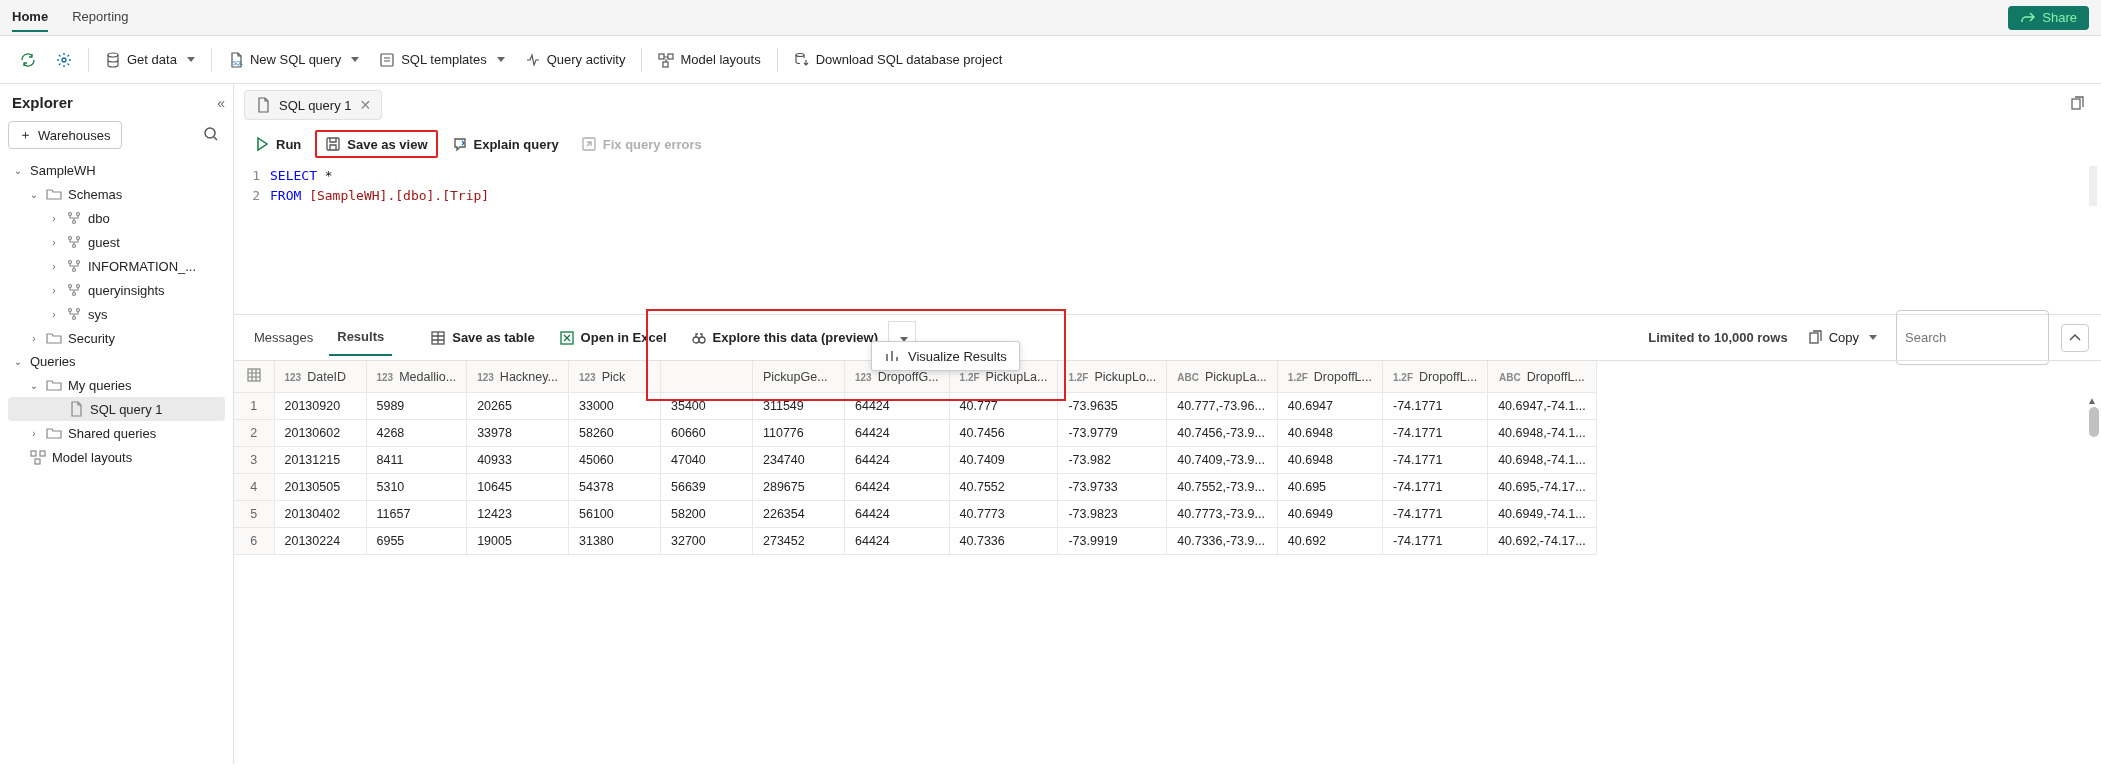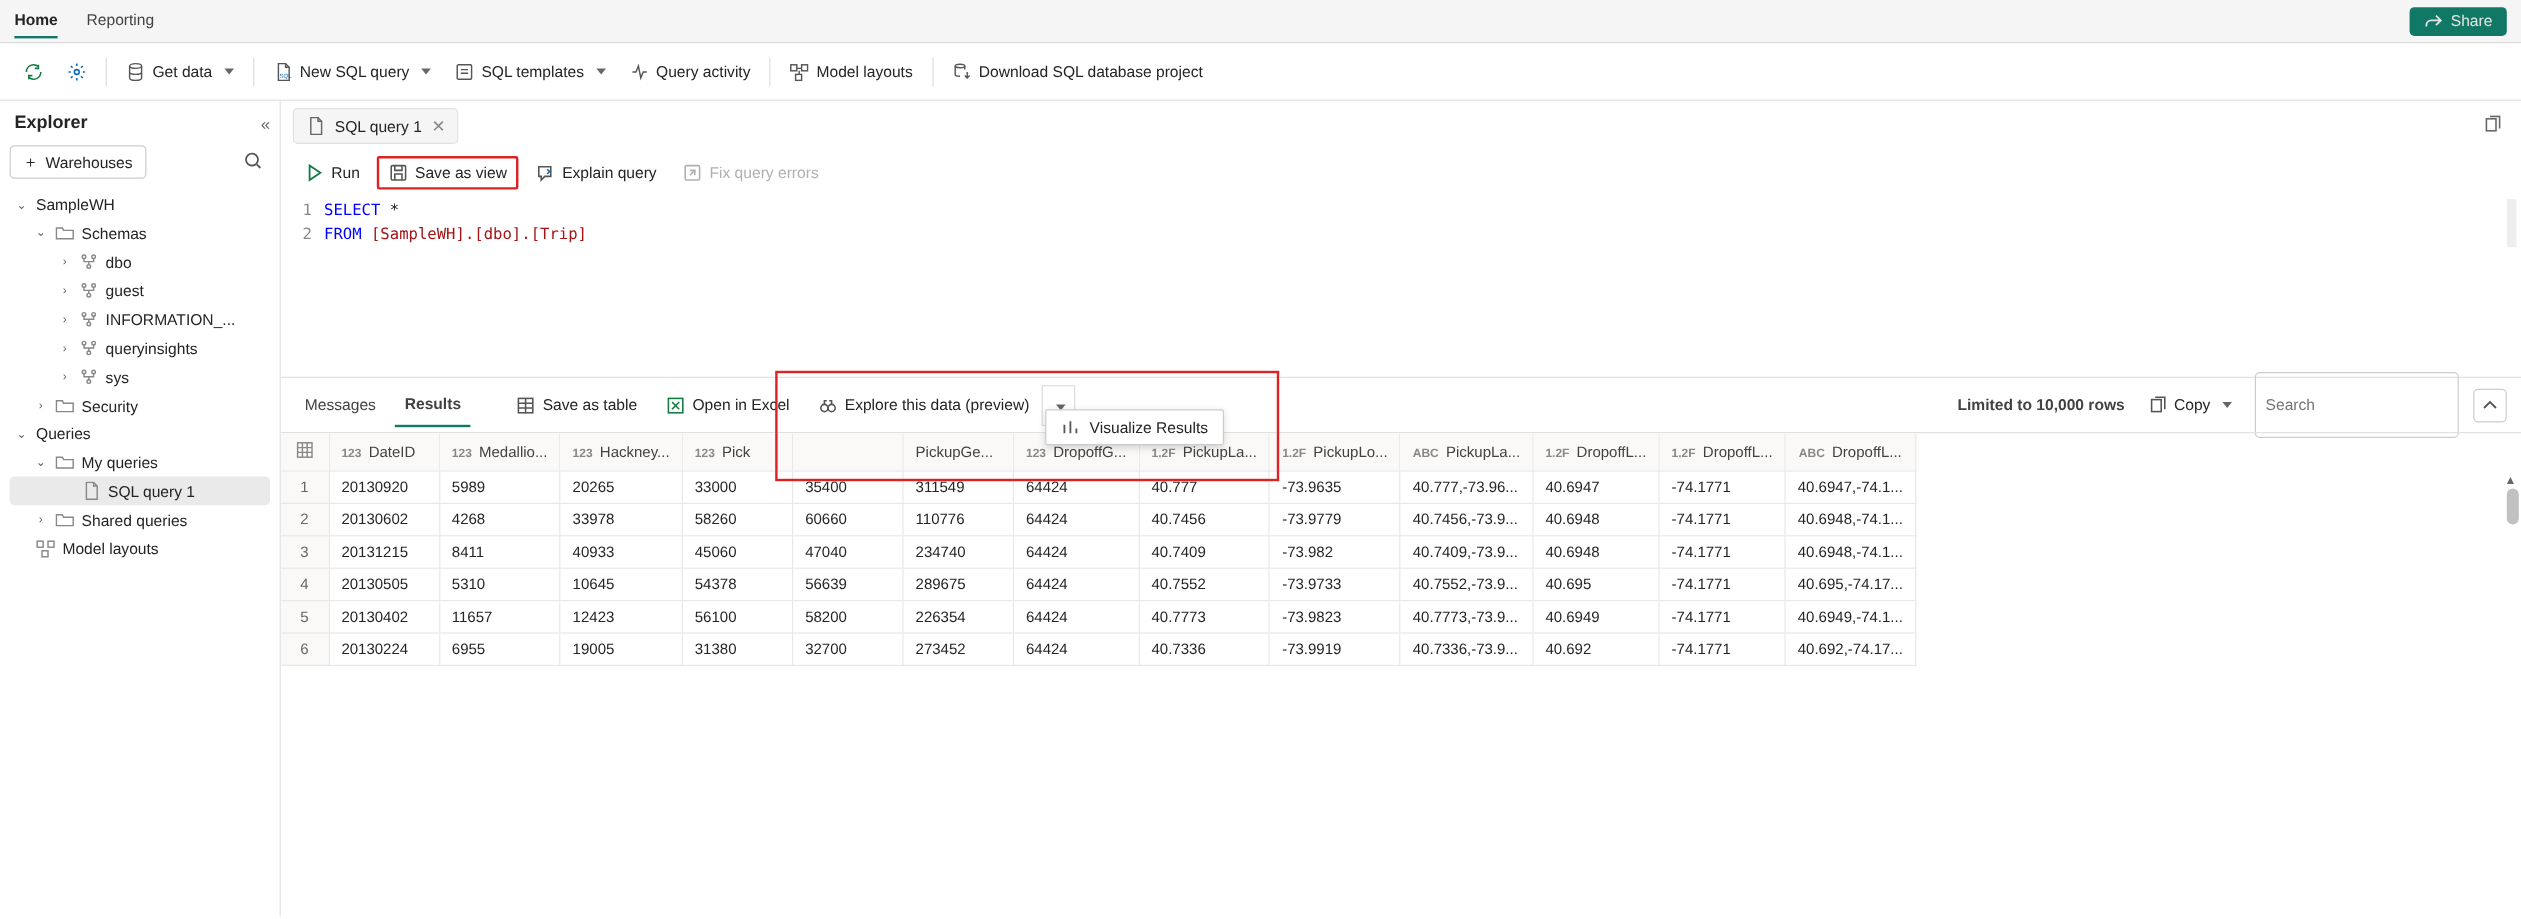--- a/index.html
+++ b/index.html
@@ -1,21 +1,21 @@
 <!DOCTYPE html>
 <html><head>
 <meta charset="utf-8">
 <style>
 * { box-sizing: border-box; margin: 0; padding: 0; }
 body { font-family: "Segoe UI", Arial, sans-serif; font-size: 13px; color: #242424; background: #fff; width: 2101px; }
 .top-tabs { display: flex; align-items: center; height: 36px; border-bottom: 1px solid #ddd; background: #f5f5f5; padding: 0 12px; justify-content: space-between; }
 .top-tabs-left { display: flex; gap: 24px; }
 .top-tab { padding: 6px 0; color: #424242; cursor: pointer; }
 .top-tab.active { border-bottom: 2px solid #117865; color: #242424; font-weight: 600; }
-.share-btn { background: #117865; color: #e5e5e5; display: flex; align-items: center; gap: 6px; padding: 4px 12px; border-radius: 4px; font-size: 13px; cursor: pointer; }
+.share-btn { background: #117865; color: #86efac; display: flex; align-items: center; gap: 6px; padding: 4px 12px; border-radius: 4px; font-size: 13px; cursor: pointer; }
 .toolbar { display: flex; align-items: center; height: 48px; padding: 0 12px; border-bottom: 1px solid #e1e1e1; gap: 4px; }
 .toolbar-btn { display: flex; align-items: center; gap: 6px; padding: 6px 8px; border-radius: 4px; cursor: pointer; color: #242424; }
 .toolbar-sep { width: 1px; height: 24px; background: #ddd; margin: 0 4px; }
 .chev::after { content: ""; display: inline-block; width: 0; height: 0; border-left: 4px solid transparent; border-right: 4px solid transparent; border-top: 5px solid #666; margin-left: 4px; }
 .main { display: flex; height: 680px; }
 .explorer { width: 234px; border-right: 1px solid #e1e1e1; padding: 10px 8px; position: relative; }
 .explorer-header { display: flex; align-items: center; justify-content: space-between; margin-bottom: 10px; }
 .explorer-title { font-weight: 600; font-size: 15px; padding-left: 4px; }
 .collapse-ico { font-size: 14px; color: #666; cursor: pointer; }
 .wh-row { display: flex; align-items: center; gap: 8px; margin-bottom: 10px; }
@@ -27,41 +27,41 @@
 .tree-chev { width: 12px; color: #666; font-size: 10px; display: inline-block; text-align: center; }
 .tree-ind-1 { padding-left: 20px; }
 .tree-ind-2 { padding-left: 40px; }
 .tree-ind-3 { padding-left: 60px; }
 .content { flex: 1; display: flex; flex-direction: column; }
 .tabbar { display: flex; align-items: center; padding: 6px 10px; gap: 8px; }
 .file-tab { display: flex; align-items: center; gap: 8px; background: #f5f5f5; border-radius: 4px; padding: 6px 10px; border: 1px solid #e1e1e1; }
 .file-tab .close { color: #888; cursor: pointer; font-size: 14px; }
 .copy-stack { margin-left: auto; color: #666; cursor: pointer; padding-right: 6px;}
 .query-toolbar { display: flex; align-items: center; gap: 6px; padding: 4px 12px 6px; }
-.qtb-btn { display: flex; align-items: flex-start; gap: 6px; padding: 4px 8px; border-radius: 4px; cursor: pointer; }
+.qtb-btn { display: flex; align-items: center; gap: 6px; padding: 4px 8px; border-radius: 4px; cursor: pointer; font-weight: bold; }
 .qtb-btn.green svg { color: #107c41; }
 .qtb-btn.disabled { color: #b0b0b0; }
 .qtb-btn.disabled svg { color: #b0b0b0; }
 .red-box { border: 2px solid #d22; border-radius: 2px; }
 .editor { padding: 2px 12px 12px; font-family: Consolas, monospace; font-size: 13px; line-height: 1.5; min-height: 150px; position: relative; }
 .editor-line { display: flex; }
 .gutter { width: 24px; color: #888; text-align: right; padding-right: 10px; user-select: none; }
 .kw { color: #0000ff; }
 .str { color: #a31515; }
 .results-toolbar { display: flex; align-items: center; border-top: 1px solid #e1e1e1; padding: 0 12px; gap: 8px; position: relative; height: 46px; }
 .res-tab { padding: 10px 8px; cursor: pointer; color: #424242; }
 .res-tab.active { border-bottom: 2px solid #117865; font-weight: 600; }
 .res-actions { display: flex; gap: 4px; align-items: center; margin-left: 20px; position: relative; }
 .res-actions .qtb-btn { padding: 6px 10px; }
 .red-box2 { position: absolute; border: 2px solid #d22; left: 412px; top: -6px; width: 420px; height: 92px; pointer-events: none; z-index: 5; }
 .visualize-popup { position: absolute; left: 637px; top: 26px; background: #fff; border: 1px solid #ccc; box-shadow: 0 2px 6px rgba(0,0,0,.15); padding: 6px 12px; display: flex; align-items: center; gap: 8px; z-index: 10; border-radius: 2px; }
 .res-right { margin-left: auto; display: flex; align-items: center; gap: 12px; }
 .limit-text { color: #424242; font-weight: 600; }
 .copy-dd { display: flex; align-items: center; gap: 6px; border: 1px solid transparent; padding: 4px 6px; cursor: pointer; }
-.search-box { border: 1px solid #ccc; border-radius: 4px; padding: 19px 8px; width: 170px; }
+.search-box { border: 1px solid #ccc; border-radius: 4px; padding: 19px 8px; width: 153px; }
 .search-box input { border: none; outline: none; width: 100%; font-size: 13px; }
 .expand-btn { border: 1px solid #ccc; border-radius: 4px; width: 28px; height: 28px; display: flex; align-items: center; justify-content: center; cursor: pointer; }
 .grid-wrap { overflow: auto; border-top: 1px solid #e1e1e1; position: relative;}
 table.grid { border-collapse: collapse; width: max-content; font-size: 12.5px; }
 table.grid th, table.grid td { border-right: 1px solid #e8e8e8; border-bottom: 1px solid #e8e8e8; padding: 6px 10px; text-align: left; white-space: nowrap; }
 table.grid th { background: #faf9f8; font-weight: 400; color: #424242; position: relative; }
 table.grid th .type-ico { color: #888; font-size: 10px; margin-right: 6px; font-weight: 600; }
 table.grid td.rownum { text-align: center; color: #666; background: #faf9f8; width: 40px; }
 table.grid th.rowhead { text-align: center; width: 40px; }
 .icon { width: 16px; height: 16px; display: inline-flex; }

